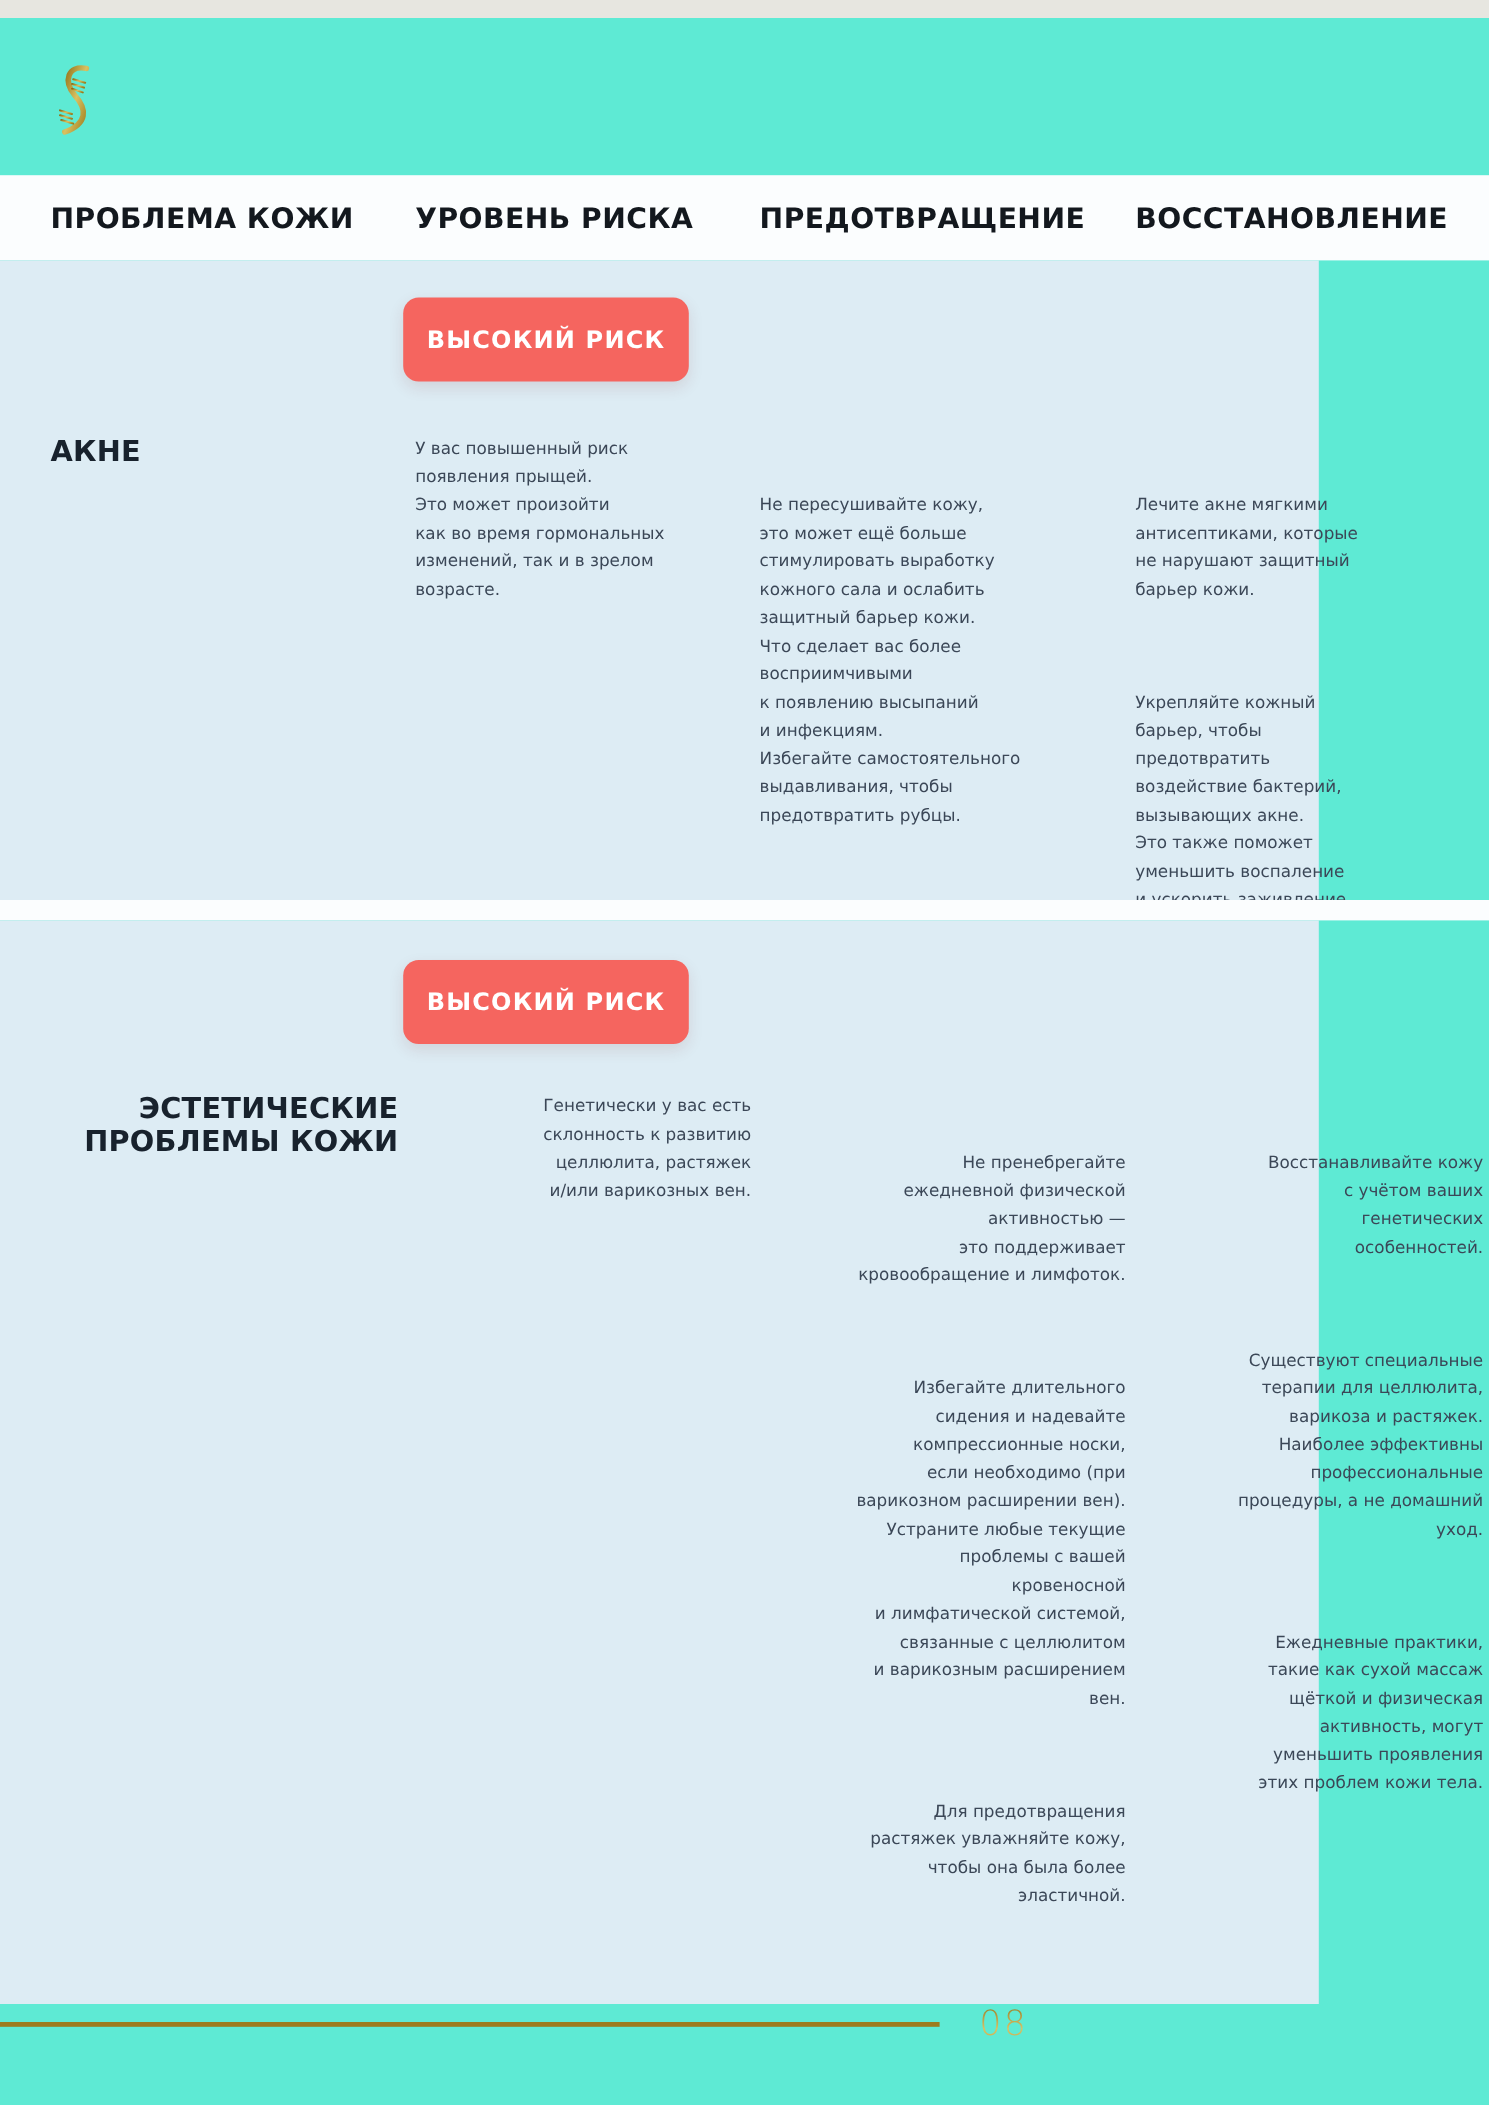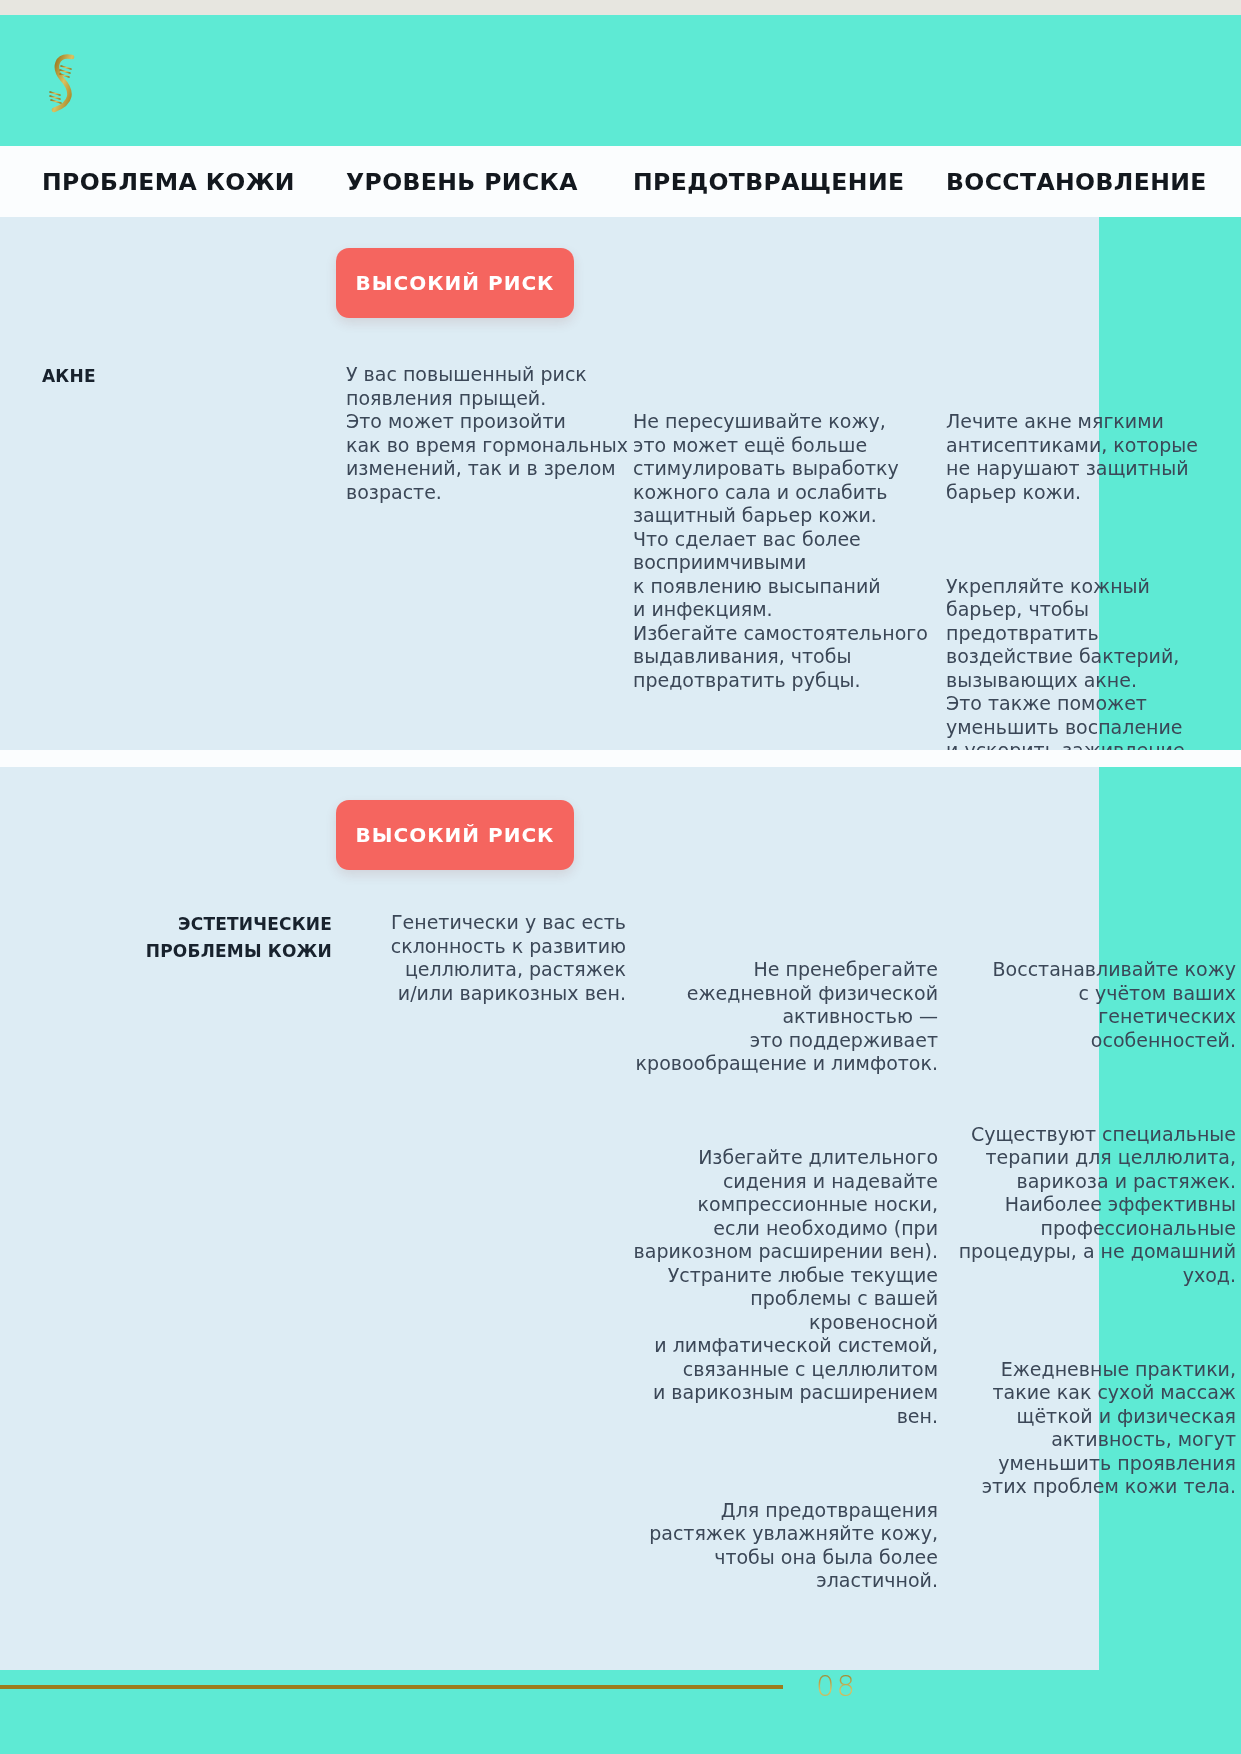--- a/index.html
+++ b/index.html
@@ -54,25 +54,25 @@
   .section-2 .badge{top:33px;}
   
   .col{position:absolute;white-space:pre;}
   .col.c1{left:42px;width:290px;}
   .col.c2{left:346px;width:280px;}
   .col.c3{left:633px;width:305px;}
   .col.c4{left:946px;width:290px;}
   .section-1 .col{top:146px;}
   .section-2 .col{top:144px;text-align:right;}
   .problem-title{
-    font-weight:bold;font-size:17px;line-height:27px;color:#18222d;
+    font-weight:bold;font-size:24px;line-height:27px;color:#18222d;
     letter-spacing:.2px;
   }
   .body-text, .body-text p{
-    font-size:19px;line-height:23.5px;color:#3b4757;
+    font-size:14px;line-height:23.5px;color:#3b4757;
   }
   .body-text p{margin:0 0 23.5px 0;white-space:pre;}
   .body-text p:last-child{margin-bottom:0;}
   
   .gold-line{
     position:absolute;left:0;top:1670px;width:783px;height:3.5px;
     background:#9c7c1e;
   }
   .page-number{
     position:absolute;left:816px;top:1648px;

